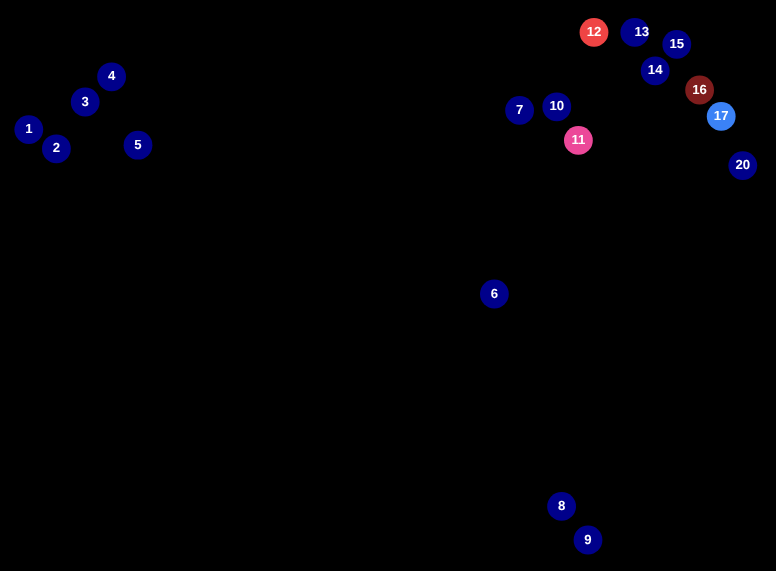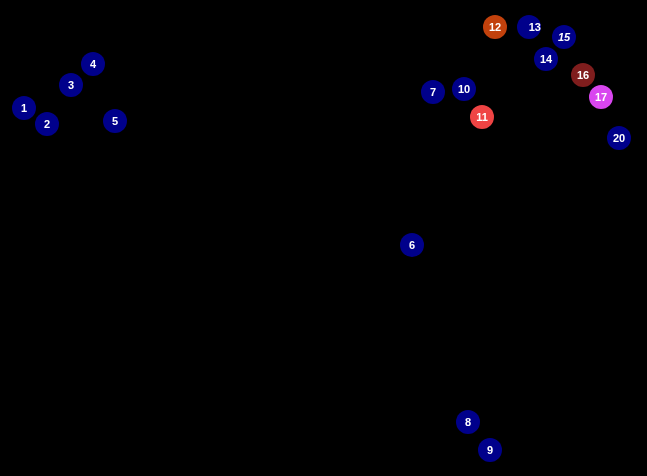--- a/index.html
+++ b/index.html
@@ -62,37 +62,37 @@
     </div>
     <div class="node" style="left: 456px; top: 410px; width: 24px; height: 24px; background: rgb(0, 0, 139);">
       <span class="node-label" style="color: rgb(255, 255, 255);">8</span>
     </div>
     <div class="node" style="left: 478px; top: 438px; width: 24px; height: 24px; background: rgb(0, 0, 139);">
       <span class="node-label" style="color: rgb(255, 255, 255);">9</span>
     </div>
     <div class="node" style="left: 452px; top: 65px; width: 24px; height: 24px; background: rgb(0, 0, 139); margin-top: 12px;">
       <span class="node-label" style="color: rgb(255, 255, 255);">10</span>
     </div>
-    <div class="node" style="left: 470px; top: 105px; width: 24px; height: 24px; background: #ef4444;">
+    <div class="node" style="left: 470px; top: 105px; width: 24px; height: 24px; background: #ec4899;">
       <span class="node-label" style="color: rgb(255, 255, 255);">11</span>
     </div>
-    <div class="node" style="left: 483px; top: 15px; width: 24px; height: 24px; background: #c2410c;">
+    <div class="node" style="left: 483px; top: 15px; width: 24px; height: 24px; background: #ef4444;">
       <span class="node-label" style="color: rgb(255, 255, 255);">12</span>
     </div>
     <div class="node" style="left: 517px; top: 15px; width: 24px; height: 24px; background: rgb(0, 0, 139); justify-content: flex-end;">
       <span class="node-label" style="color: rgb(255, 255, 255);">13</span>
     </div>
     <div class="node" style="left: 534px; top: 47px; width: 24px; height: 24px; background: rgb(0, 0, 139);">
       <span class="node-label" style="color: rgb(255, 255, 255);">14</span>
     </div>
-    <div class="node" style="left: 552px; top: 25px; width: 24px; height: 24px; background: rgb(0, 0, 139); font-style: italic;">
+    <div class="node" style="left: 552px; top: 25px; width: 24px; height: 24px; background: rgb(0, 0, 139);">
       <span class="node-label" style="color: rgb(255, 255, 255);">15</span>
     </div>
     <div class="node" style="left: 571px; top: 63px; width: 24px; height: 24px; background: #7f1d1d;">
       <span class="node-label" style="color: rgb(255, 255, 255);">16</span>
     </div>
-    <div class="node" style="left: 589px; top: 85px; width: 24px; height: 24px; background: #d946ef;">
+    <div class="node" style="left: 589px; top: 85px; width: 24px; height: 24px; background: #3b82f6;">
       <span class="node-label" style="color: rgb(255, 255, 255);">17</span>
     </div>
     <div class="node" style="left: 607px; top: 126px; width: 24px; height: 24px; background: rgb(0, 0, 139);">
       <span class="node-label" style="color: rgb(255, 255, 255);">20</span>
     </div>
   </div>
 
 </body></html>

